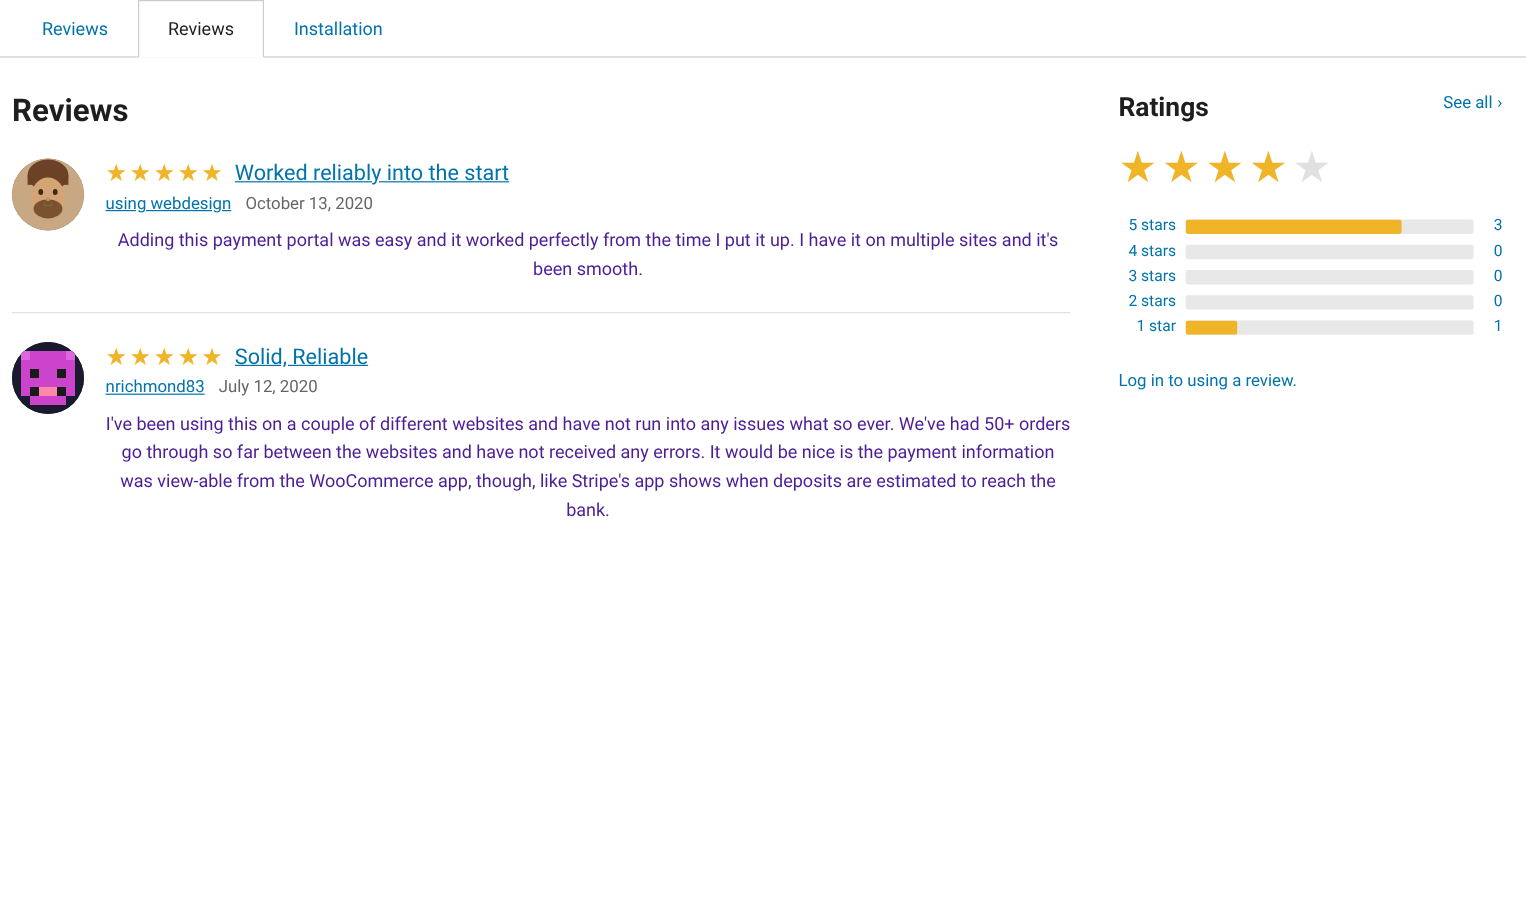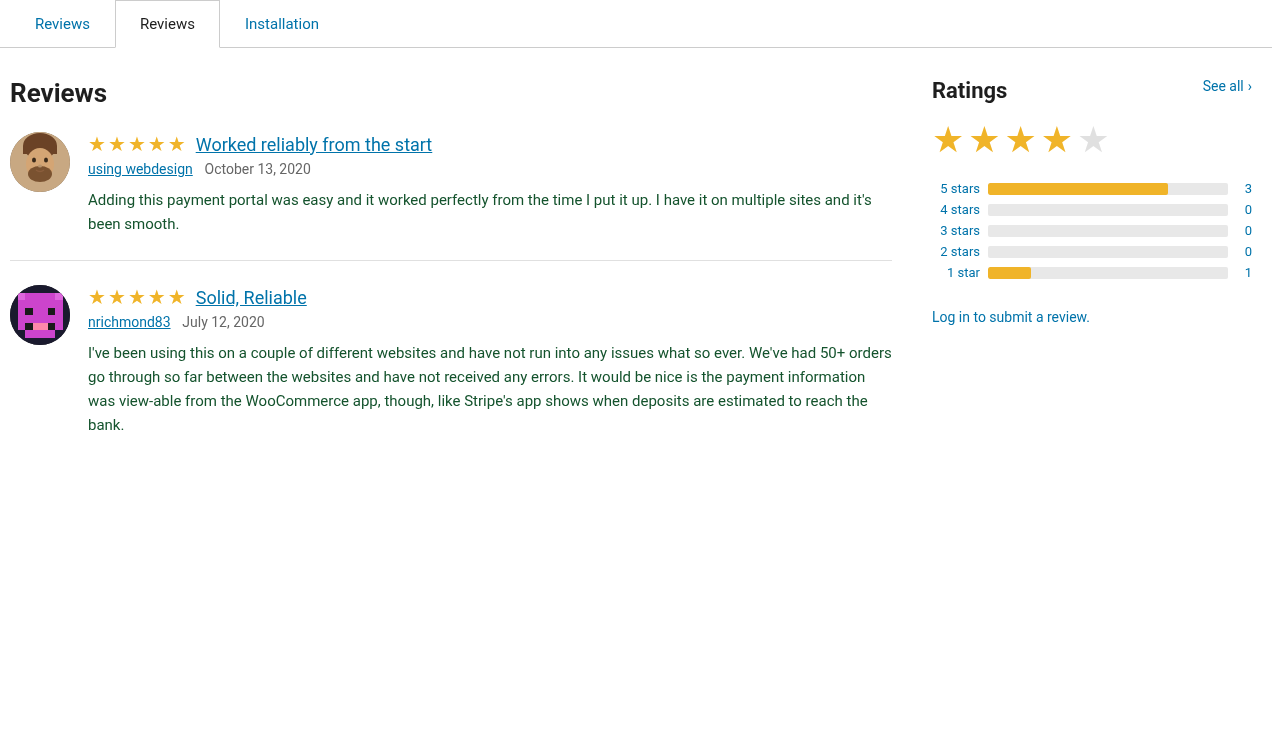--- a/index.html
+++ b/index.html
@@ -128,21 +128,22 @@
     .reviewer-date {
       color: #666;
       font-size: 14px;
       margin-left: 8px;
       text-align: center;
     }
 
     .review-body {
       font-size: 15px;
       line-height: 1.6;
-      color: #14532d;
+      color: #4c1d95;
+      text-align: center;
     }
 
     
     .ratings-section {
       width: 320px;
       flex-shrink: 0;
     }
 
     .ratings-header {
       display: flex;
@@ -266,21 +267,21 @@
         </div>
       <div class="review-content">
         <div class="review-header">
           <div class="stars">
                 <span class="star">★</span>
                 <span class="star">★</span>
                 <span class="star">★</span>
                 <span class="star">★</span>
                 <span class="star">★</span>
               </div>
-          <a class="review-title">Worked reliably from the start</a>
+          <a class="review-title">Worked reliably into the start</a>
         </div>
         <div class="review-meta">
           <a class="reviewer-name">using webdesign</a>
           <span class="reviewer-date">October 13, 2020</span>
         </div>
         <p class="review-body">Adding this payment portal was easy and it worked perfectly from the time I put it up. I have it on multiple sites and it's been smooth.</p>
       </div>
     </div>
         <div class="review">
 
@@ -372,16 +373,16 @@
         </div>
         <div class="rating-bar-row">
           <span class="rating-bar-label">1 star</span>
           <div class="bar-track">
             <div class="bar-fill" style="width: 18%;"></div>
           </div>
           <span class="bar-count">1</span>
         </div>
       </div>
 
-    <a class="login-link">Log in to submit a review.</a>
+    <a class="login-link">Log in to using a review.</a>
   </aside>
 
 </div>
 
 </body></html>

